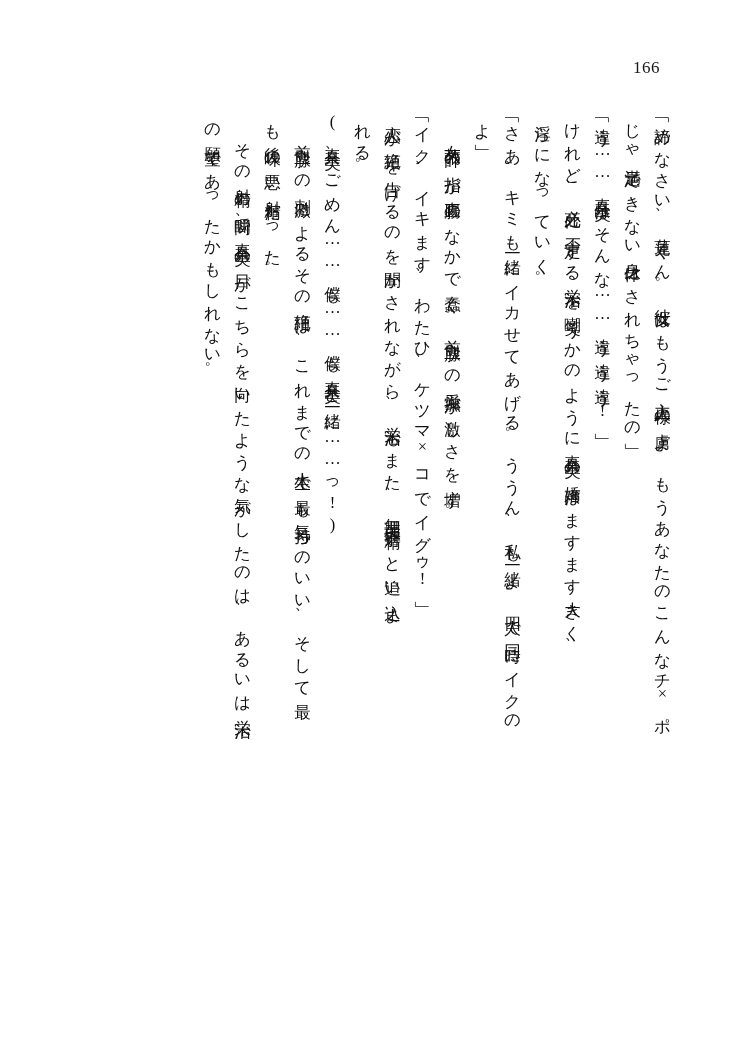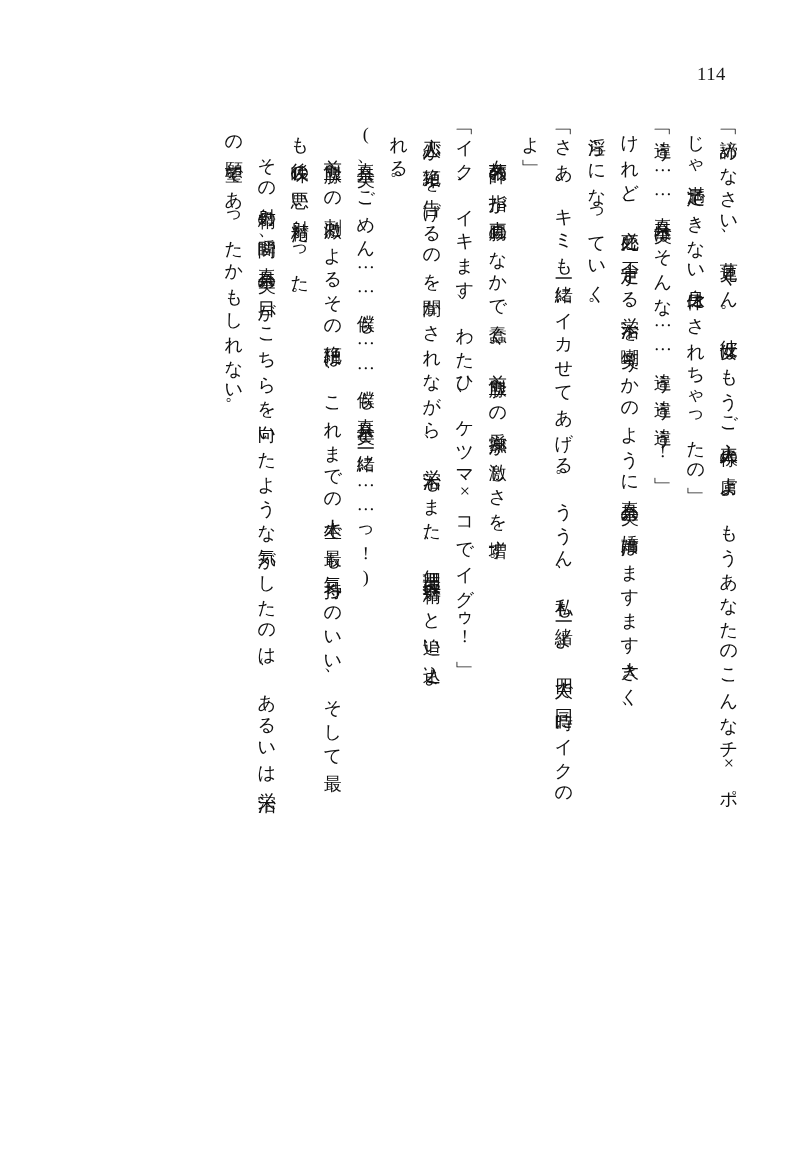--- a/index.html
+++ b/index.html
@@ -60,21 +60,21 @@
   }
   .vline.indent {
     padding-top: 20px;
     height: 820px;
   }
 </style>
 </head>
 <body>
 
 <div class="page">
-  <div class="page-number">114</div>
+  <div class="page-number">166</div>
   <div class="body-area" id="body-area">
       <div class="vline">「諦めなさい、蓮見くん。彼女はもうご主人様の虜よ。もうあなたのこんなチ×ポ</div>
       <div class="vline">じゃ満足できない身体にされちゃったの」</div>
       <div class="vline">「違う……真奈美はそんな……違う違う違う!」</div>
       <div class="vline">けれど、必死に否定する栄治を嘲笑うかのように真奈美の嬌声はますます大きく、</div>
       <div class="vline">淫らになっていく。</div>
       <div class="vline">「さあ、キミも一緒にイカせてあげる。ううん、私も一緒よ。四人で同時にイクの</div>
       <div class="vline">よ」</div>
       <div class="vline indent">女教師の指が直腸のなかで蠢く。前立腺への愛撫が激しさを増す。</div>
       <div class="vline">「イク、イキます、わたひ、ケツマ×コでイグゥ!」</div>

